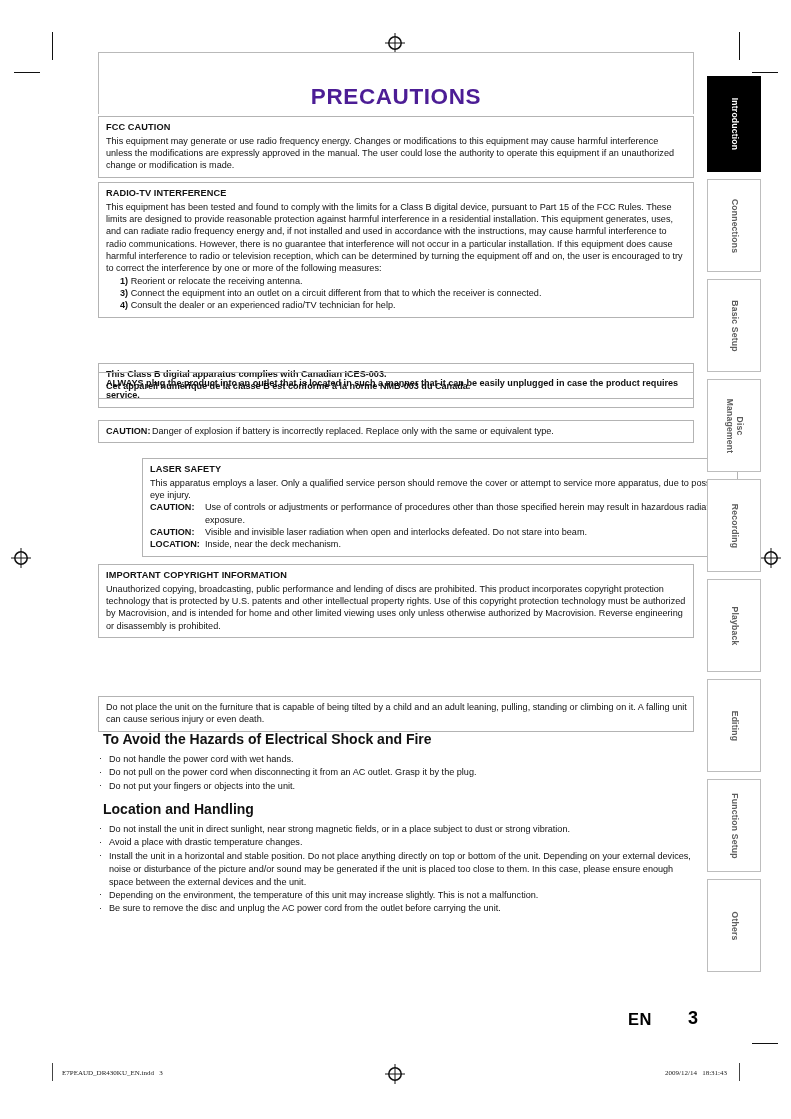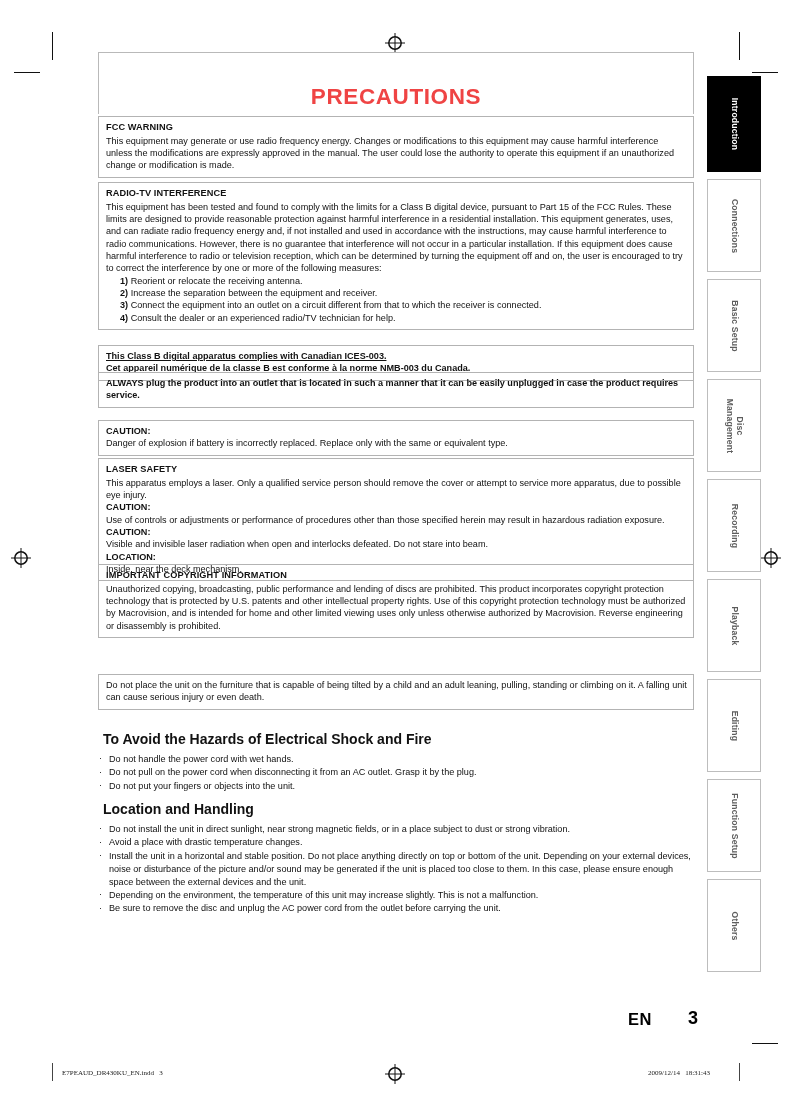--- a/index.html
+++ b/index.html
@@ -44,21 +44,21 @@
     box-sizing: border-box;
   }
   .page-title {
     position: absolute;
     left: 0; right: 0;
     bottom: 4px;
     text-align: center;
     font-size: 22.5px;
     font-weight: bold;
     letter-spacing: 0.6px;
-    color: #ef4444;
+    color: #4c1d95;
   }
 
   
   .nbox {
     position: absolute;
     left: 98px;
     width: 596px;
     box-sizing: border-box;
     border: 1px solid #b3b3b3;
     padding: 4px 6px 5px 7px;
@@ -84,21 +84,20 @@
     margin: 0;
     padding-left: 18px;
     text-indent: -4px;
   }
   ol.measures li .num { font-weight: bold; }
 
   
   .lblrow {
     display: flex;
     align-items: flex-start;
-    flex-direction: column;
   }
   .lblrow .lbl {
     font-weight: bold;
     flex: 0 0 auto;
     white-space: nowrap;
   }
   .lblrow .bdy { flex: 1 1 auto; }
   .lbl-w46 { width: 46px; }
   .lbl-w55 { width: 55px; }
 
@@ -189,21 +188,21 @@
     font-weight: bold;
   }
   .meta {
     position: absolute;
     font-size: 7px;
     color: #1a1a1a;
     font-family: "Liberation Serif", serif;
     white-space: pre;
   }
   .meta.left  { left: 62px;  top: 1069px; }
-  .meta.right { left: 648px; top: 1069px; }
+  .meta.right { left: 665px; top: 1069px; }
 </style>
 </head>
 <body>
 
 <div id="page">
 
   <div class="mark v" style="left:52px; top:32px; height:28px;"></div>
   <div class="mark h" style="left:14px; top:72px; width:26px;"></div>
   <div class="mark v" style="left:739px; top:32px; height:28px;"></div>
   <div class="mark h" style="left:752px; top:72px; width:26px;"></div>
@@ -236,52 +235,51 @@
       <line x1="11" y1="1" x2="11" y2="21" stroke="#111" stroke-width="1"></line>
       <line x1="1" y1="11" x2="21" y2="11" stroke="#111" stroke-width="1"></line>
     </svg>
   </div>
 
   <div class="title-box">
     <div class="page-title">PRECAUTIONS</div>
   </div>
 
   <div class="nbox" style="top:116px;">
-    <div class="hd">FCC WARNING</div>
+    <div class="hd">FCC CAUTION</div>
     <p>This equipment may generate or use radio frequency energy. Changes or modifications to this equipment may cause harmful interference unless the modifications are expressly approved in the manual. The user could lose the authority to operate this equipment if an unauthorized change or modification is made.</p>
   </div>
 
   <div class="nbox" style="top:182px;">
     <div class="hd">RADIO-TV INTERFERENCE</div>
     <p>This equipment has been tested and found to comply with the limits for a Class B digital device, pursuant to Part 15 of the FCC Rules. These limits are designed to provide reasonable protection against harmful interference in a residential installation. This equipment generates, uses, and can radiate radio frequency energy and, if not installed and used in accordance with the instructions, may cause harmful interference to radio communications. However, there is no guarantee that interference will not occur in a particular installation. If this equipment does cause harmful interference to radio or television reception, which can be determined by turning the equipment off and on, the user is encouraged to try to correct the interference by one or more of the following measures:</p>
     <ol class="measures">
       <li><span class="num">1)</span> <span>Reorient or relocate the receiving antenna.</span></li>
-      <li><span class="num">2)</span> <span>Increase the separation between the equipment and receiver.</span></li>
       <li><span class="num">3)</span> <span>Connect the equipment into an outlet on a circuit different from that to which the receiver is connected.</span></li>
       <li><span class="num">4)</span> <span>Consult the dealer or an experienced radio/TV technician for help.</span></li>
     </ol>
   </div>
 
-  <div class="nbox bold-all" style="top:345px;text-decoration:underline;">
+  <div class="nbox bold-all" style="top:363px;">
     <p>This Class B digital apparatus complies with Canadian ICES-003.</p>
     <p>Cet appareil numérique de la classe B est conforme à la norme NMB-003 du Canada.</p>
   </div>
 
   <div class="nbox bold-all" style="top:372px;">
     <p>ALWAYS plug the product into an outlet that is located in such a manner that it can be easily unplugged in case the product requires service.</p>
   </div>
 
   <div class="nbox" style="top:420px;">
     <div class="lblrow">
       <span class="lbl lbl-w46">CAUTION:</span>
       <span class="bdy">Danger of explosion if battery is incorrectly replaced. Replace only with the same or equivalent type.</span>
     </div>
   </div>
 
-  <div class="nbox" style="top:458px;">
+  <div class="nbox" style="top:458px;margin-left:44px;">
     <div class="hd">LASER SAFETY</div>
     <p>This apparatus employs a laser. Only a qualified service person should remove the cover or attempt to service more apparatus, due to possible eye injury.</p>
     <div class="lblrow">
       <span class="lbl lbl-w55">CAUTION:</span>
       <span class="bdy">Use of controls or adjustments or performance of procedures other than those specified herein may result in hazardous radiation exposure.</span>
     </div>
     <div class="lblrow">
       <span class="lbl lbl-w55">CAUTION:</span>
       <span class="bdy">Visible and invisible laser radiation when open and interlocks defeated. Do not stare into beam.</span>
     </div>
@@ -289,21 +287,21 @@
       <span class="lbl lbl-w55">LOCATION:</span>
       <span class="bdy">Inside, near the deck mechanism.</span>
     </div>
   </div>
 
   <div class="nbox" style="top:564px;">
     <div class="hd">IMPORTANT COPYRIGHT INFORMATION</div>
     <p>Unauthorized copying, broadcasting, public performance and lending of discs are prohibited. This product incorporates copyright protection technology that is protected by U.S. patents and other intellectual property rights. Use of this copyright protection technology must be authorized by Macrovision, and is intended for home and other limited viewing uses only unless otherwise authorized by Macrovision. Reverse engineering or disassembly is prohibited.</p>
   </div>
 
-  <div class="nbox" style="top:674px;">
+  <div class="nbox" style="top:696px;">
     <p>Do not place the unit on the furniture that is capable of being tilted by a child and an adult leaning, pulling, standing or climbing on it. A falling unit can cause serious injury or even death.</p>
   </div>
 
   <div class="sec" style="top:730px;">
     <h3>To Avoid the Hazards of Electrical Shock and Fire</h3>
     <ul>
       <li>
           <span class="bullet">·</span>
           <span class="cont">Do not handle the power cord with wet hands.</span>
         </li>

